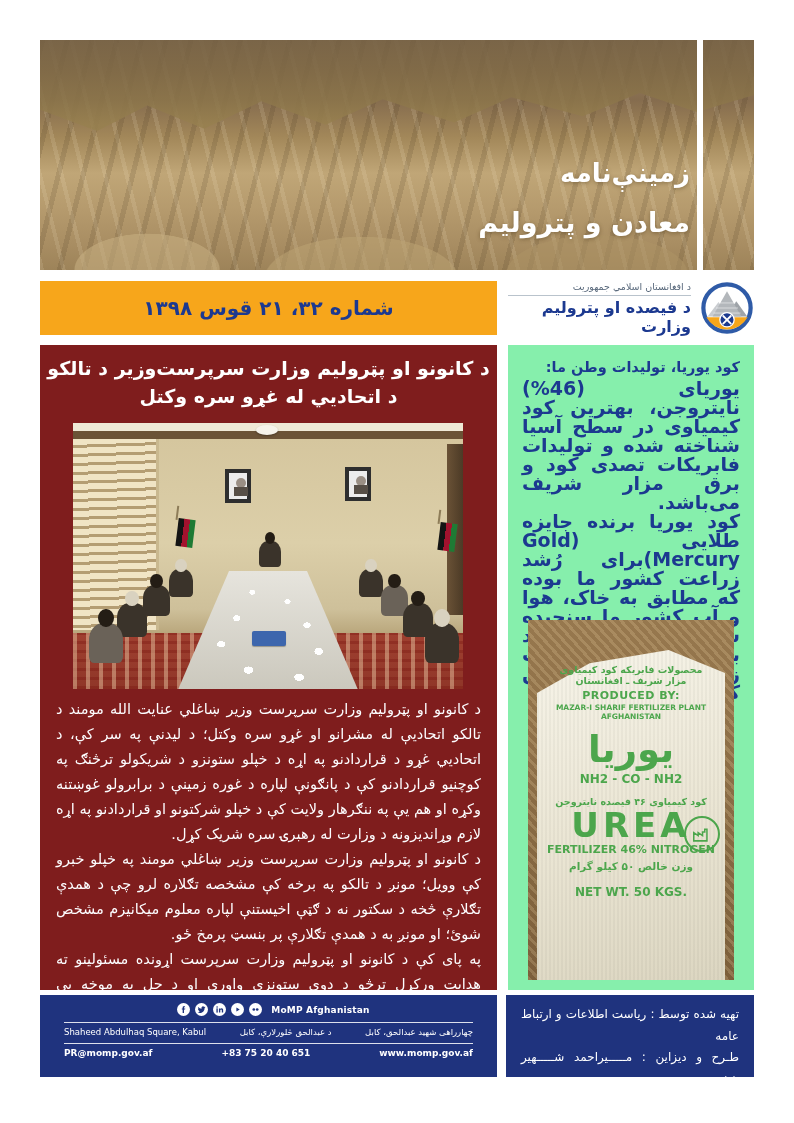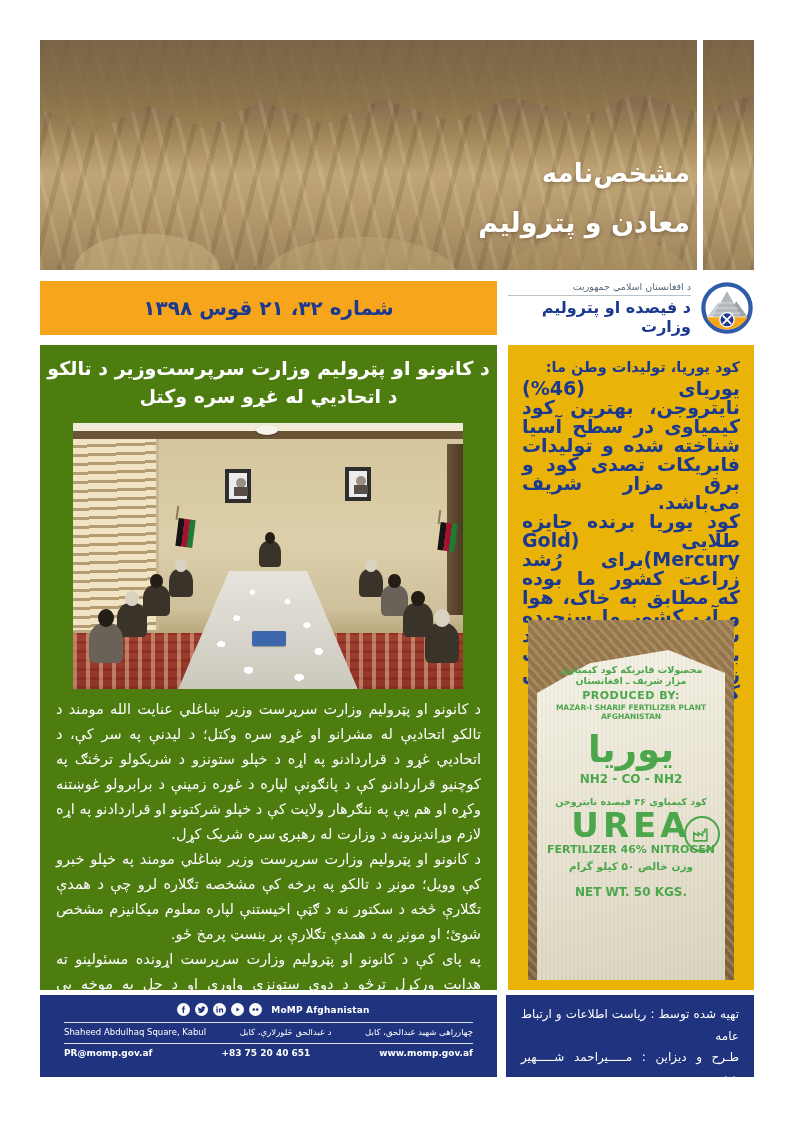--- a/index.html
+++ b/index.html
@@ -33,21 +33,21 @@
     display:flex; align-items:center; justify-content:center; }
   .issue-bar span { direction:rtl; color:#1C3990; font-weight:bold; font-size:20px; }
   .brand { position:absolute; left:508px; top:278px; width:246px; height:60px; background:#fff;
     display:flex; align-items:center; justify-content:space-between; gap:9px; }
   .brand-text { direction:rtl; text-align:right; }
   .brand-gov { font-size:9.5px; color:#57677a; padding-bottom:3px; border-bottom:1px solid #b9c3cc; }
   .brand-ministry { font-size:16px; font-weight:bold; color:#1C3990; padding-top:2px; }
   .logo { width:54px; height:54px; flex:0 0 auto; }
 
   
-  .article-panel { position:absolute; left:40px; top:345px; width:457px; height:645px; background:#4d7c0f; overflow:hidden; }
+  .article-panel { position:absolute; left:40px; top:345px; width:457px; height:645px; background:#7f1d1d; overflow:hidden; }
   .headline { direction:rtl; text-align:center; color:#fff; font-weight:bold; font-size:19px; line-height:28px; padding-top:9px; }
   .article-body { position:absolute; left:16px; right:16px; top:352px; direction:rtl; color:#fdfdff;
     font-size:14.5px; line-height:25px; text-align:justify; }
   .article-body p { margin:0; }
 
   
   .mp { position:absolute; left:33px; top:78px; width:390px; height:266px; overflow:hidden;
     background:linear-gradient(180deg,#efe9d6 0%,#efe9d6 3%,#6b5336 3%,#6b5336 6%,#d5c69e 6%,#dccfa9 45%,#cec09a 70%,#bcaa80 78%,#b8a67c 79%); }
   .mp-lamp { position:absolute; left:47%; top:2px; width:22px; height:10px; border-radius:50%; background:#f6f3ea; box-shadow:0 1px 2px rgba(0,0,0,.3); }
   .mp-blinds { position:absolute; left:0; top:6%; width:86px; height:72%;
@@ -77,21 +77,21 @@
       radial-gradient(8px 6px at 58% 90%, #fff 0 60%, rgba(0,0,0,0) 61%),
       linear-gradient(180deg,#e6e4dd,#cbc8bd);
   }
   .tissue { position:absolute; left:179px; top:208px; width:34px; height:15px; background:#3d66ad; border-radius:2px; box-shadow:0 1px 1px rgba(0,0,0,.3); }
   .person { position:absolute; background:#3a332a; border-radius:42% 42% 16% 16%; }
   .person::before { content:""; position:absolute; top:-36%; left:27%; width:46%; height:46%; border-radius:50%; background:#241d15; }
   .person.t::before { background:#d9d2c0; }
   .person.g { background:#6a6258; }
 
   
-  .side-panel { position:absolute; left:508px; top:345px; width:246px; height:645px; background:#eab308; overflow:hidden; }
+  .side-panel { position:absolute; left:508px; top:345px; width:246px; height:645px; background:#86efac; overflow:hidden; }
   .side-text { direction:rtl; padding:12px 14px 0 14px; color:#1C3990; text-align:justify; }
   .side-heading { font-weight:bold; font-size:14.5px; line-height:20px; margin-bottom:2px; }
   .side-text p { font-size:19px; font-weight:bold; line-height:19px; margin:0; }
   .urea { position:absolute; left:20px; top:275px; width:206px; height:360px; overflow:hidden;
     background:
       repeating-linear-gradient(48deg, rgba(255,230,180,.18) 0 3px, rgba(0,0,0,0) 3px 7px),
       linear-gradient(180deg,#97784e,#7c5f3b); }
   .bag { position:absolute; left:9px; right:9px; top:30px; bottom:0;
     clip-path:polygon(0 13%, 28% 4%, 70% 0, 100% 7%, 100% 100%, 0 100%);
     background:
@@ -127,21 +127,21 @@
 </head>
 <body>
 
 <div class="page">
 
   <div class="hero">
     <div class="hero-ridge"></div>
     <div class="hero-hills"></div>
     <div class="hero-divider"></div>
     <div class="hero-title">
-      <div class="l1">مشخص‌نامه</div>
+      <div class="l1">زمینې‌نامه</div>
       <div class="l2">معادن و پترولیم</div>
     </div>
   </div>
 
   <div class="issue-bar">
     <span>شماره ۳۲، ۲۱ قوس ۱۳۹۸</span>
   </div>
 
   <div class="brand">
     <div class="brand-text">

